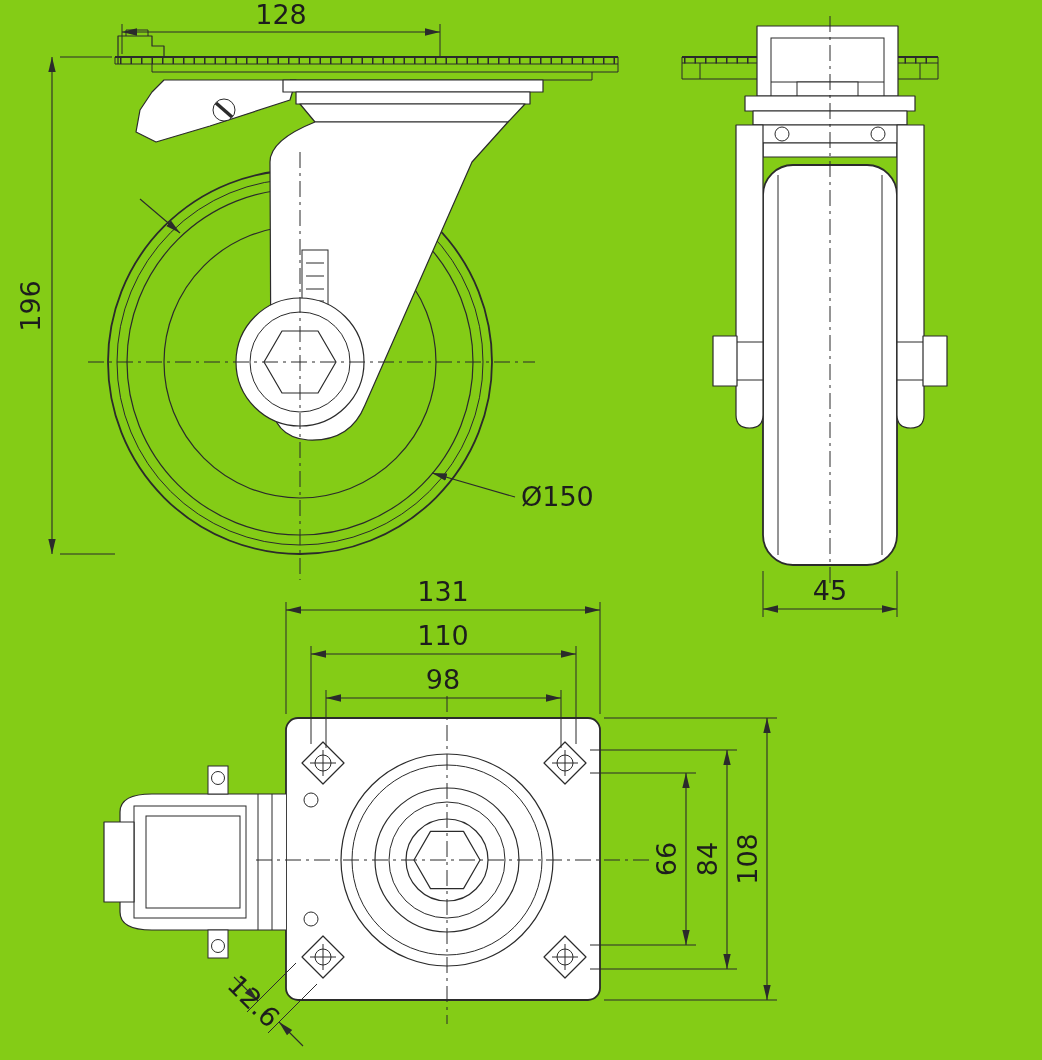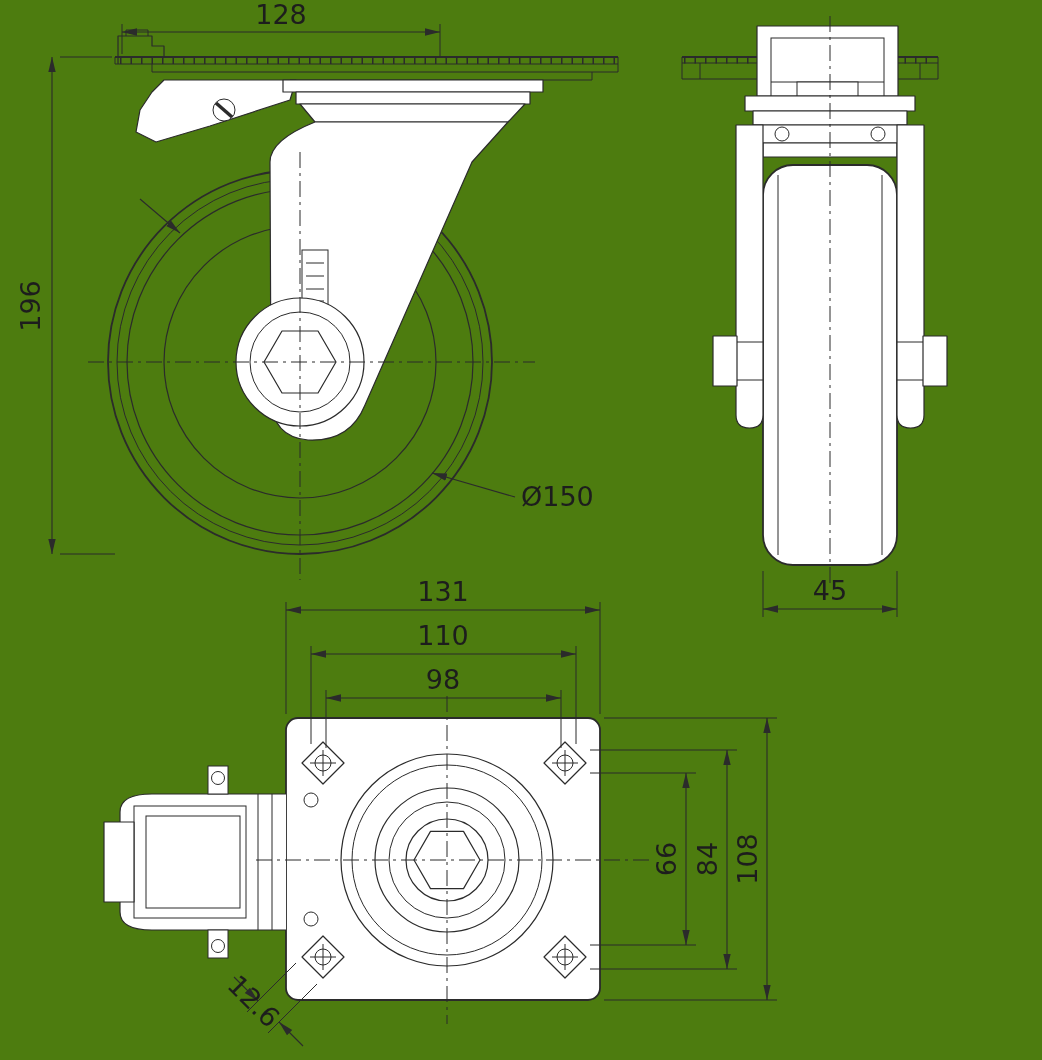--- a/index.html
+++ b/index.html
@@ -1,16 +1,16 @@
 <!DOCTYPE html>
 <html><head>
 <meta charset="utf-8">
 <style>
   html,body{margin:0;padding:0;background:#ffffff;}
-  .canvas{position:relative;width:1042px;height:1060px;background:#4d7c0f;overflow:hidden;text-decoration:underline;}
+  .canvas{position:relative;width:1042px;height:1060px;background:#84cc16;overflow:hidden;text-decoration:underline;}
   svg{position:absolute;left:0;top:0;}
   .ol{stroke:#2b2b2b;stroke-width:1.8;fill:none;stroke-linejoin:round;}
   .ml{stroke:#2b2b2b;stroke-width:1.2;fill:none;stroke-linejoin:round;}
   .tl{stroke:#2b2b2b;stroke-width:1;fill:none;}
   .wf{fill:#ffffff;}
   .dim{stroke:#2b2b2b;stroke-width:1.1;fill:none;}
   .ext{stroke:#2b2b2b;stroke-width:1;fill:none;}
   .cl{stroke:#2b2b2b;stroke-width:1;stroke-dasharray:16 5 3 5;fill:none;}
   .tick{stroke:#2b2b2b;stroke-width:7;stroke-dasharray:1.5 9;fill:none;}
   text.d{font-family:"DejaVu Sans",sans-serif;font-size:27px;fill:#1d1d1d;}

